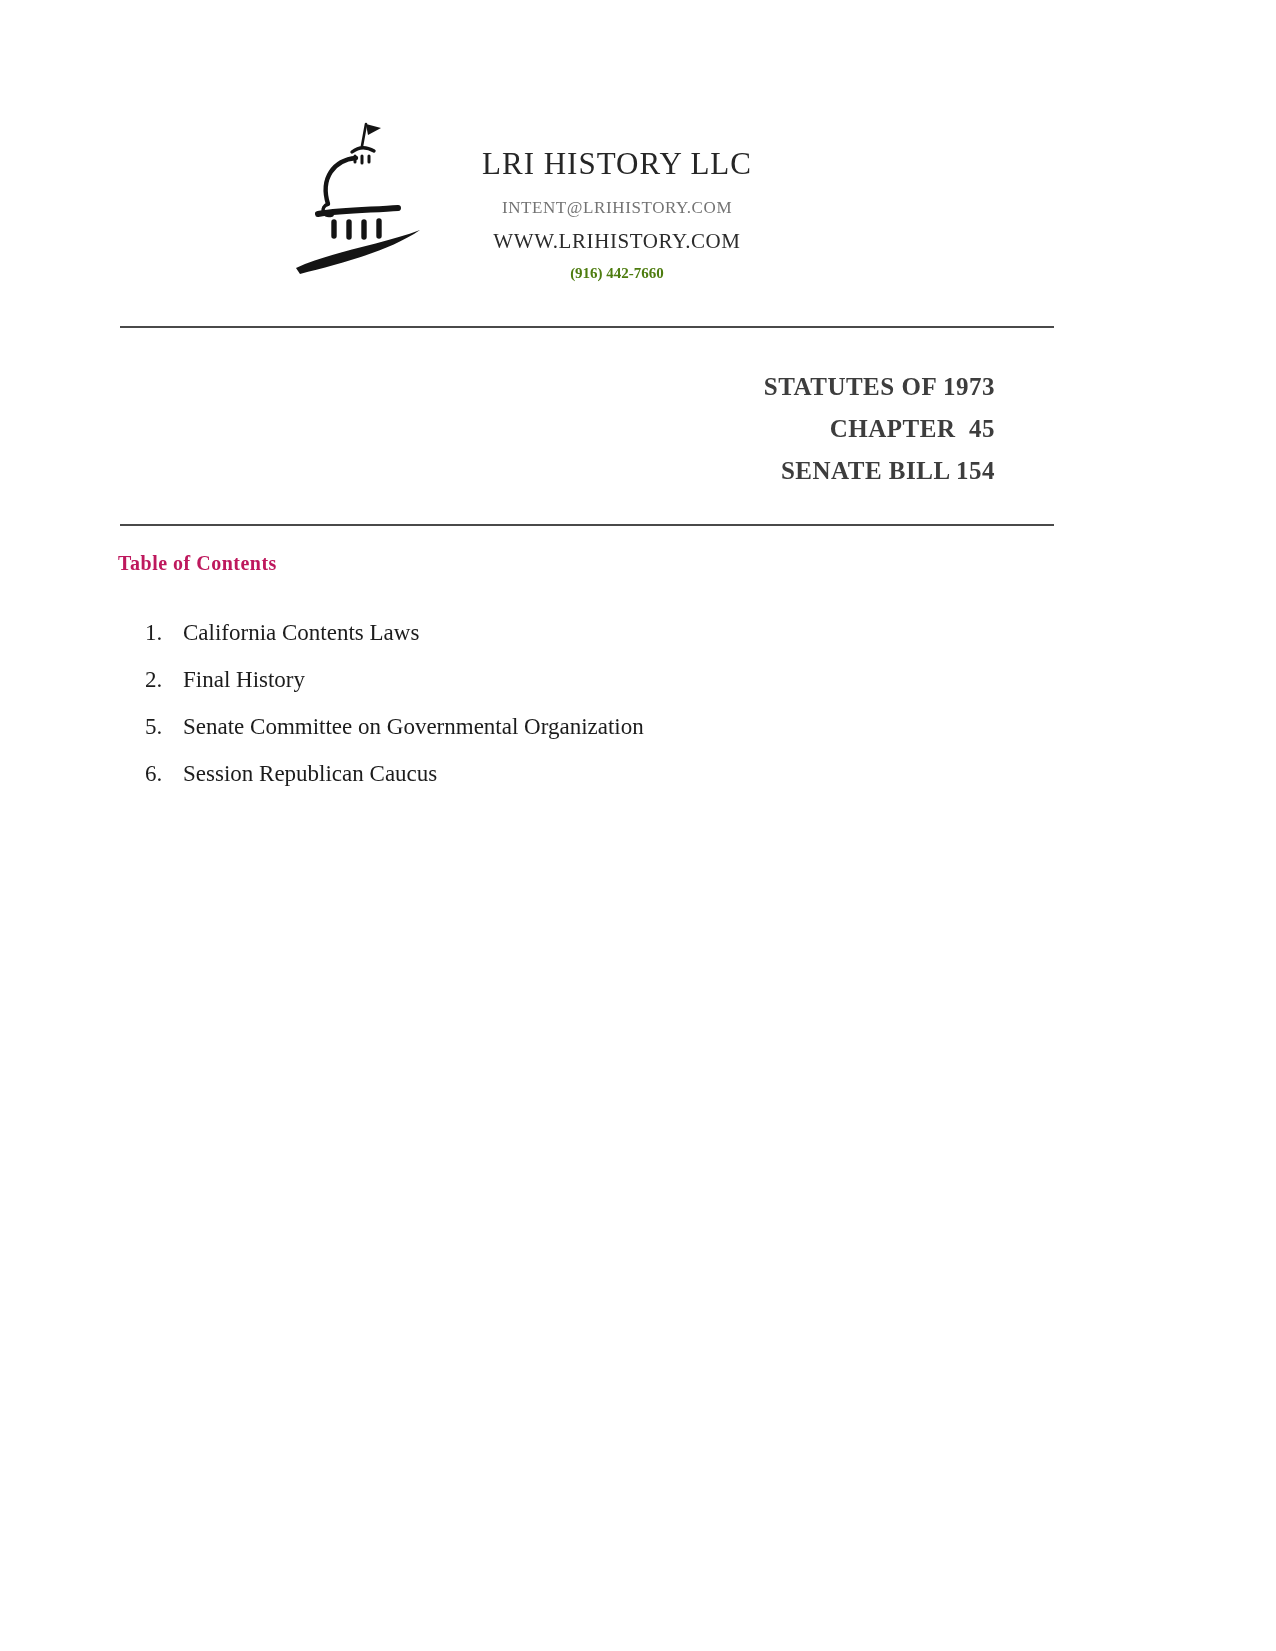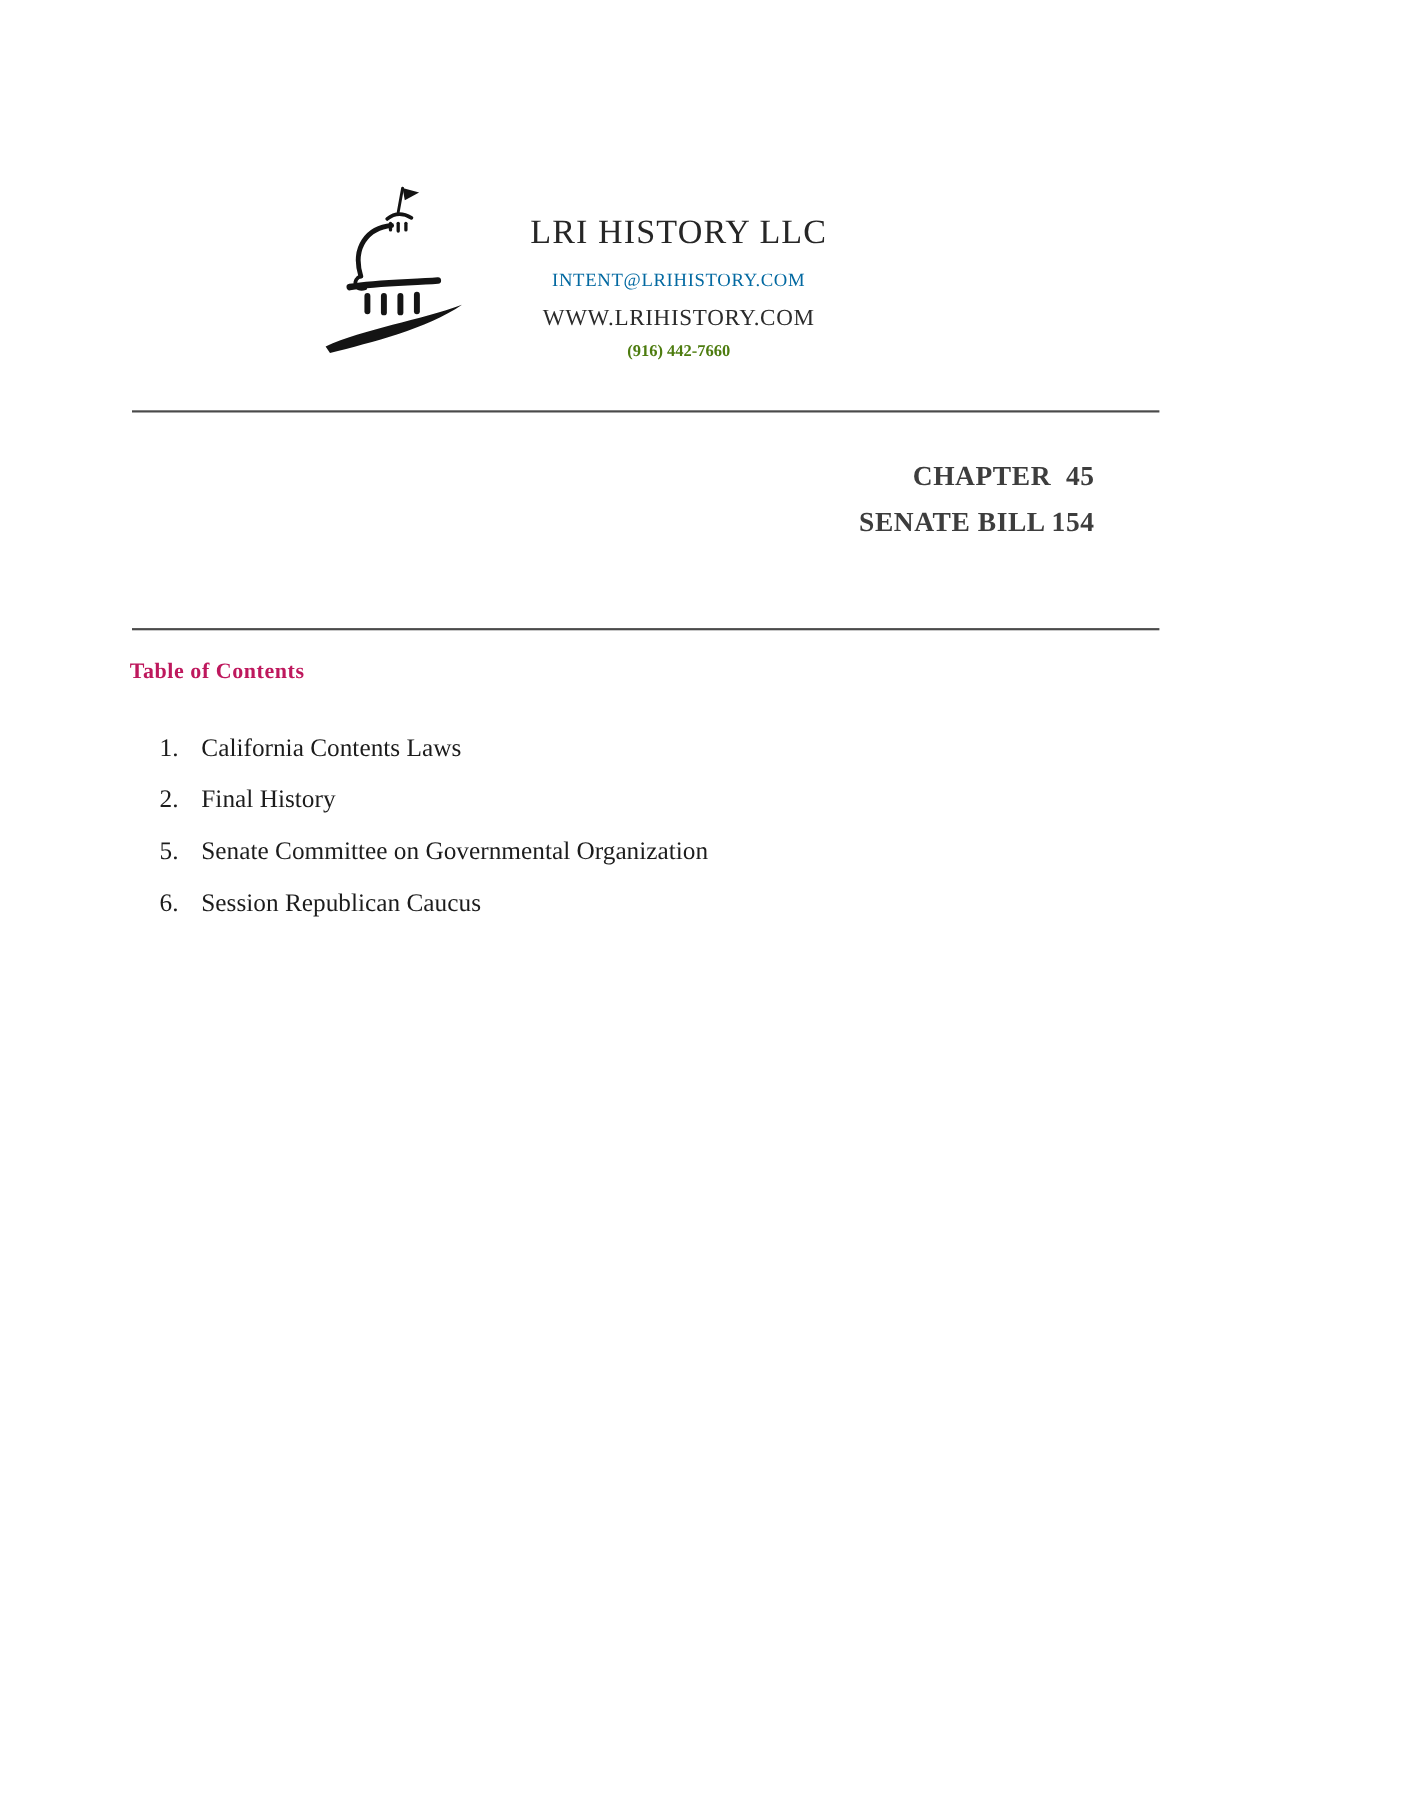--- a/index.html
+++ b/index.html
@@ -8,21 +8,20 @@
     background: #ffffff;
   }
   .page {
     position: relative;
     width: 1276px;
     height: 1329px;
     background: #ffffff;
     font-family: "Liberation Serif", "DejaVu Serif", serif;
     color: #1f1f1f;
     overflow: hidden;
-    margin-top: 47px;
   }
 
   
   .letterhead {
     position: absolute;
     top: 118px;
     left: 288px;
     display: flex;
     align-items: flex-start;
   }
@@ -40,21 +39,21 @@
   .company {
     font-size: 31px;
     letter-spacing: 1px;
     color: #262626;
     white-space: nowrap;
   }
   .email {
     margin-top: 16px;
     font-size: 17px;
     letter-spacing: 0.6px;
-    color: #0369a1;
+    color: #737373;
     white-space: nowrap;
   }
   .website {
     margin-top: 11px;
     font-size: 21px;
     letter-spacing: 0.6px;
     color: #2b2b2b;
     white-space: nowrap;
   }
   .phone {
@@ -160,20 +159,21 @@
       <div class="company">LRI HISTORY LLC</div>
       <div class="email">INTENT@LRIHISTORY.COM</div>
       <div class="website">WWW.LRIHISTORY.COM</div>
       <div class="phone">(916) 442-7660</div>
     </div>
   </header>
 
   <hr class="rule rule-top">
 
   <section class="title-block">
+    <div>STATUTES OF 1973</div>
     <div>CHAPTER  45</div>
     <div>SENATE BILL 154</div>
   </section>
 
   <hr class="rule rule-bottom">
 
   <section class="toc">
     <h2 class="toc-heading">Table of Contents</h2>
     <ol class="toc-list">
       <li class="toc-item">

